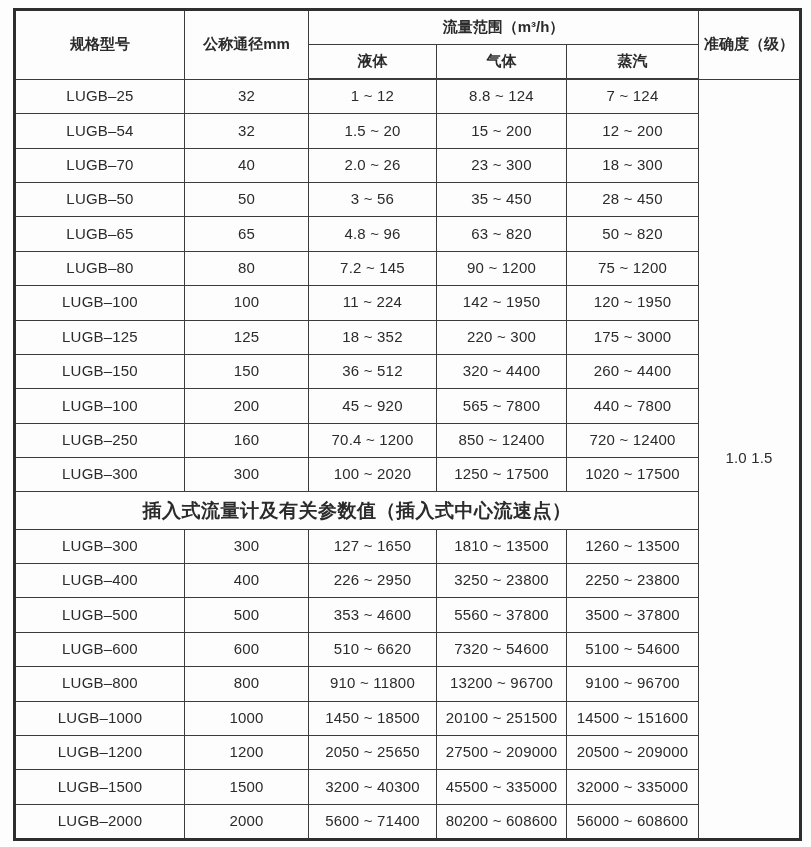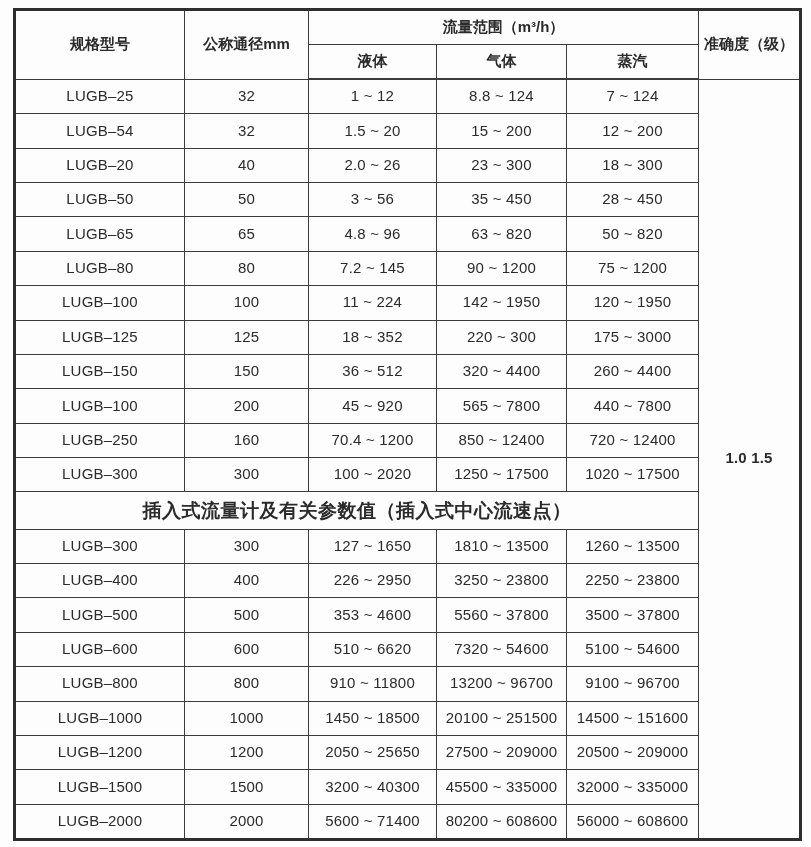--- a/index.html
+++ b/index.html
@@ -65,21 +65,20 @@
   tbody tr.section-separator td {
     height: 36px;
     font-weight: bold;
     font-size: 19px;
     letter-spacing: 0.5px;
   }
   td.accuracy-cell {
     white-space: pre-line;
     font-size: 15px;
     line-height: 1.45;
-    font-weight: bold;
   }
 </style>
 </head>
 <body>
 
 <div class="page">
   <table class="spec-table">
     <colgroup>
       <col class="c-model">
         <col class="c-dn">
@@ -112,21 +111,21 @@
 1.5</td>
         </tr>
         <tr>
           <td>LUGB–54</td>
           <td>32</td>
           <td>1.5 ~ 20</td>
           <td>15 ~ 200</td>
           <td>12 ~ 200</td>
         </tr>
         <tr>
-          <td>LUGB–20</td>
+          <td>LUGB–70</td>
           <td>40</td>
           <td>2.0 ~ 26</td>
           <td>23 ~ 300</td>
           <td>18 ~ 300</td>
         </tr>
         <tr>
           <td>LUGB–50</td>
           <td>50</td>
           <td>3 ~ 56</td>
           <td>35 ~ 450</td>

